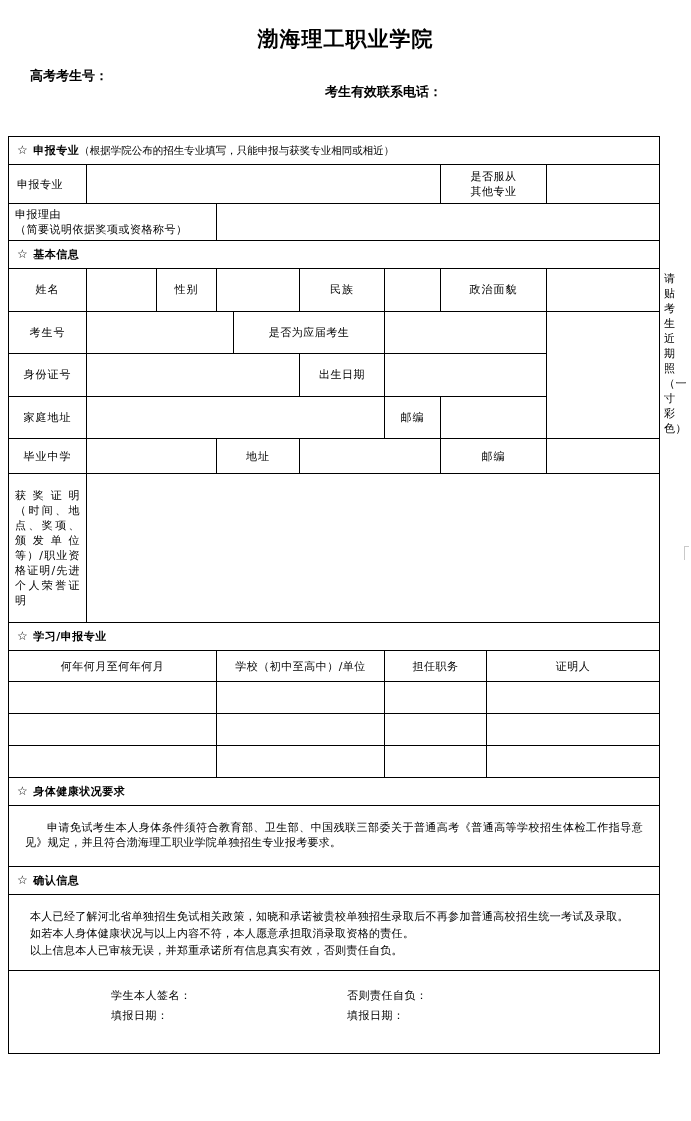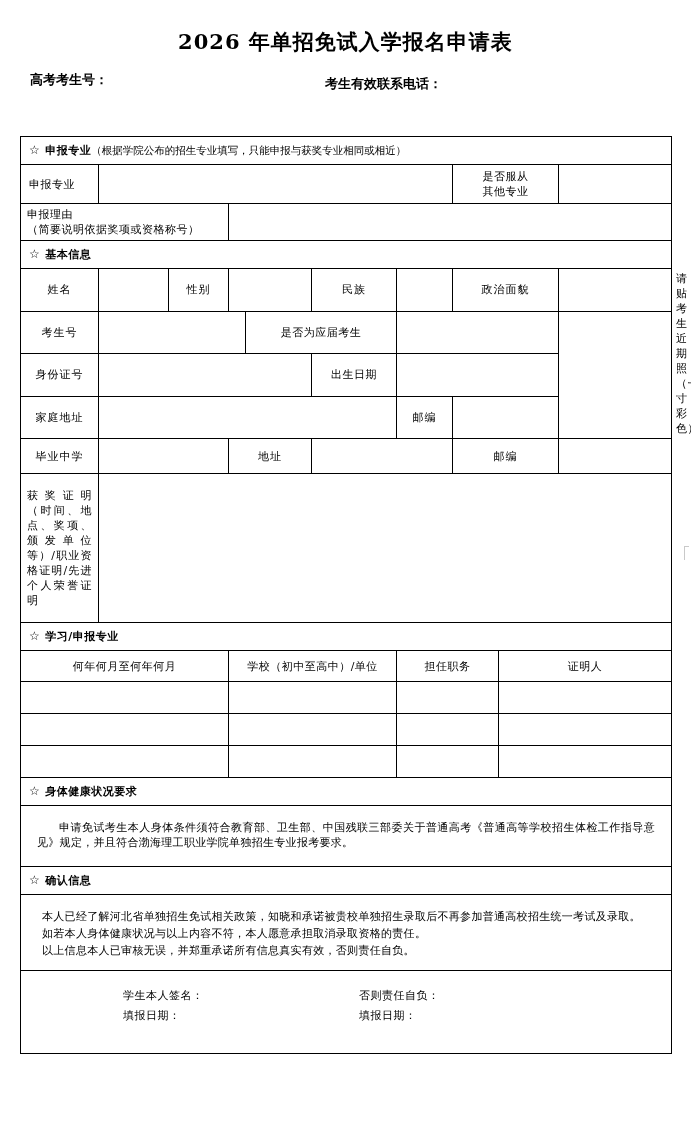--- a/index.html
+++ b/index.html
@@ -55,29 +55,29 @@
   .hf-left {
     position: absolute;
     left: 10px;
     top: 0;
     white-space: nowrap;
     margin-left: 20px;
   }
   .hf-right {
     position: absolute;
     left: 325px;
-    top: 4px;
+    top: 16px;
     white-space: nowrap;
     font-family: Liberation Mono, monospace;
   }
 
   
   .form-table {
     position: absolute;
-    left: 20px;
+    left: 8px;
     top: 136px;
     width: 651px;
     border-collapse: collapse;
     table-layout: fixed;
   }
   .form-table td {
     border: 1px solid #000000;
     font-size: 11px;
     font-family: "DejaVu Sans", "Liberation Sans", sans-serif;
     padding: 2px 4px;
@@ -185,21 +185,21 @@
     border-left: 1px solid #c9c9c9;
     border-top: 1px solid #c9c9c9;
   }
 </style>
 </head>
 <body>
 
 <div class="page">
 
   <div class="title-block">
-    <div class="title-line2">2026 年单招免试入学报名申请表</div>
+    <div class="title-line1">渤海理工职业学院</div>
   </div>
 
   <div class="header-fields">
     <span class="hf-left">高考考生号：</span>
     <span class="hf-right">考生有效联系电话：</span>
   </div>
 
   <table class="form-table">
     <colgroup>
       <col style="width:78px">

